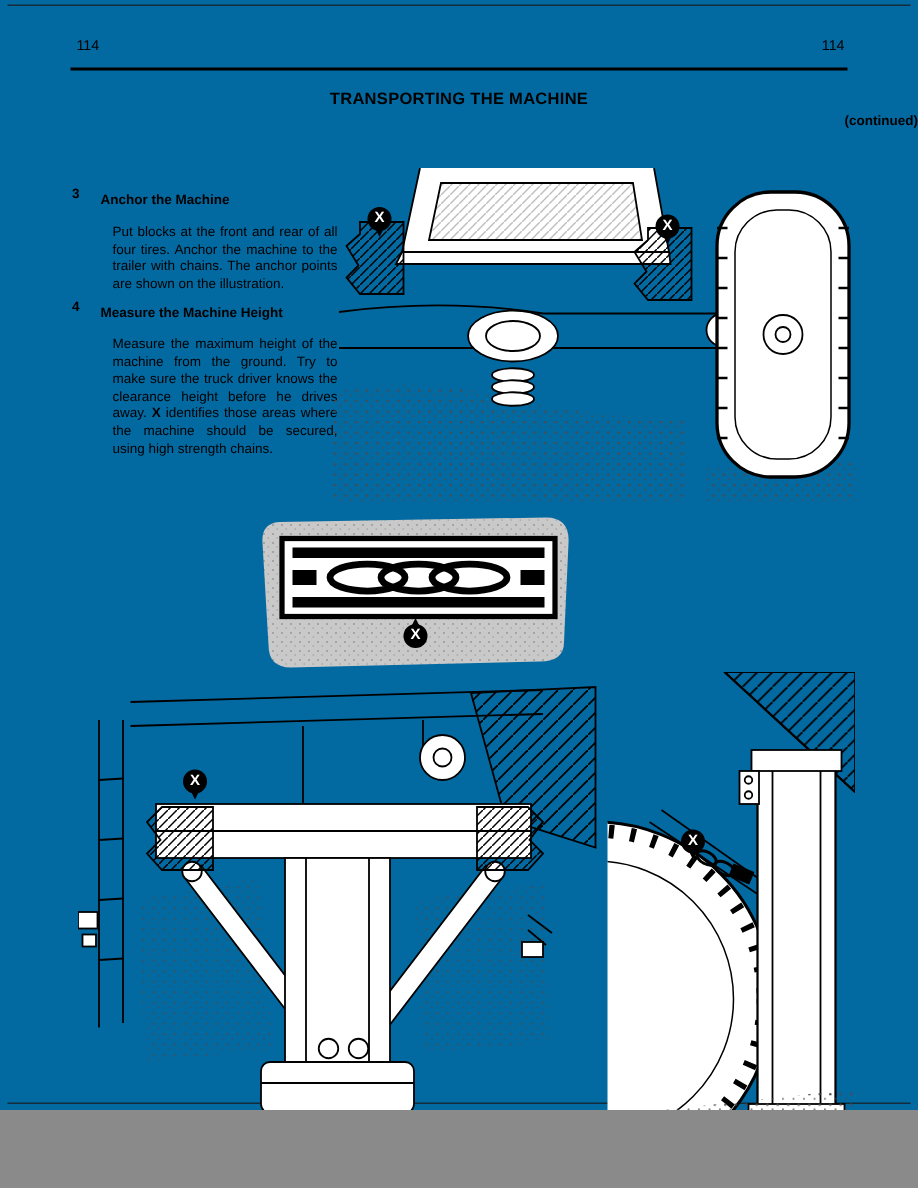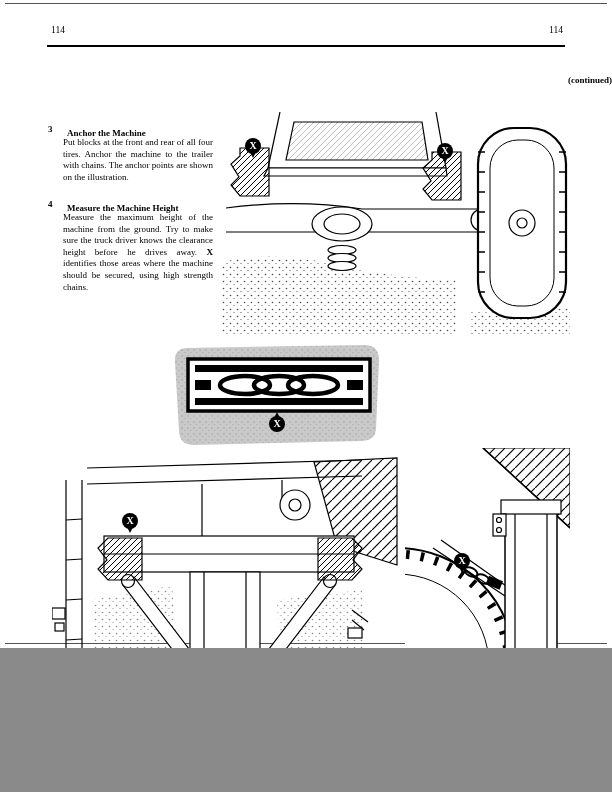--- a/index.html
+++ b/index.html
@@ -1,24 +1,24 @@
 <!DOCTYPE html>
 <html><head>
 <meta charset="utf-8">
 <style>
   * { box-sizing: border-box; }
   html, body { margin: 0; padding: 0; }
   body { background: #8a8a8a; }
 
   .page {
     position: relative;
-    width: 612px; height: 648px;
+    width: 612px; height: 740px;
     margin: 0 auto;
-    background: #ffffff;
-    font-family: Liberation Serif, serif;
+    background: #0369a1;
+    font-family: Liberation Sans, sans-serif;
     color: #000;
     overflow: hidden;
   }
 
   .scan-edge { position: absolute; left: 5px; right: 5px; height: 1px; background: #1a1a1a; opacity: .75; }
   .scan-edge.top { top: 3px; }
   .scan-edge.bottom { bottom: 4px; }
 
   .pnum { position: absolute; top: 25px; font-size: 9.5px; }
   .pnum.left { left: 51px; }
@@ -37,21 +37,21 @@
   }
   .ssub {
     position: absolute; top: 75px; left: 0; width: 100%;
     text-align: right; font-size: 9px; font-weight: bold;
   }
 
   .list-item { position: absolute; left: 48px; width: 166px; }
   .inum  { position: absolute; left: 0; top: 0; font-size: 9px; font-weight: bold; }
   .ihead { position: absolute; left: 15px; top: 0; margin: 4px; font-size: 9px; font-weight: bold; white-space: nowrap; }
   .ibody {
-    position: absolute; left: 15px; top: 13px; width: 150px; margin: 0;
+    position: absolute; left: 15px; top: 13px; width: 150px; margin: 12px;
     font-size: 9px; line-height: 11.6px; text-align: justify;
   }
   .ibody b { font-weight: bold; }
 
   .illustrations { position: absolute; left: 0; top: 0; }
 
   .x-marker {
     position: absolute; width: 16px; height: 16px;
     margin-left: -8px; margin-top: -8px;
     background: #000; border-radius: 50%;
@@ -73,20 +73,21 @@
 
 <div class="page">
 
   <div class="scan-edge top"></div>
   <div class="scan-edge bottom"></div>
 
   <span class="pnum left">114</span>
   <span class="pnum right">114</span>
   <div class="rule"></div>
 
+  <div class="stitle">TRANSPORTING THE MACHINE</div>
   <div class="ssub">(continued)</div>
 
   <section class="list-item" style="top:124px">
     <span class="inum">3</span>
     <h2 class="ihead">Anchor the Machine</h2>
     <p class="ibody">Put blocks at the front and rear of all four tires. Anchor the machine to the trailer with chains. The anchor points are shown on the illustration.</p>
   </section>
 
   <section class="list-item" style="top:199px">
     <span class="inum">4</span>

